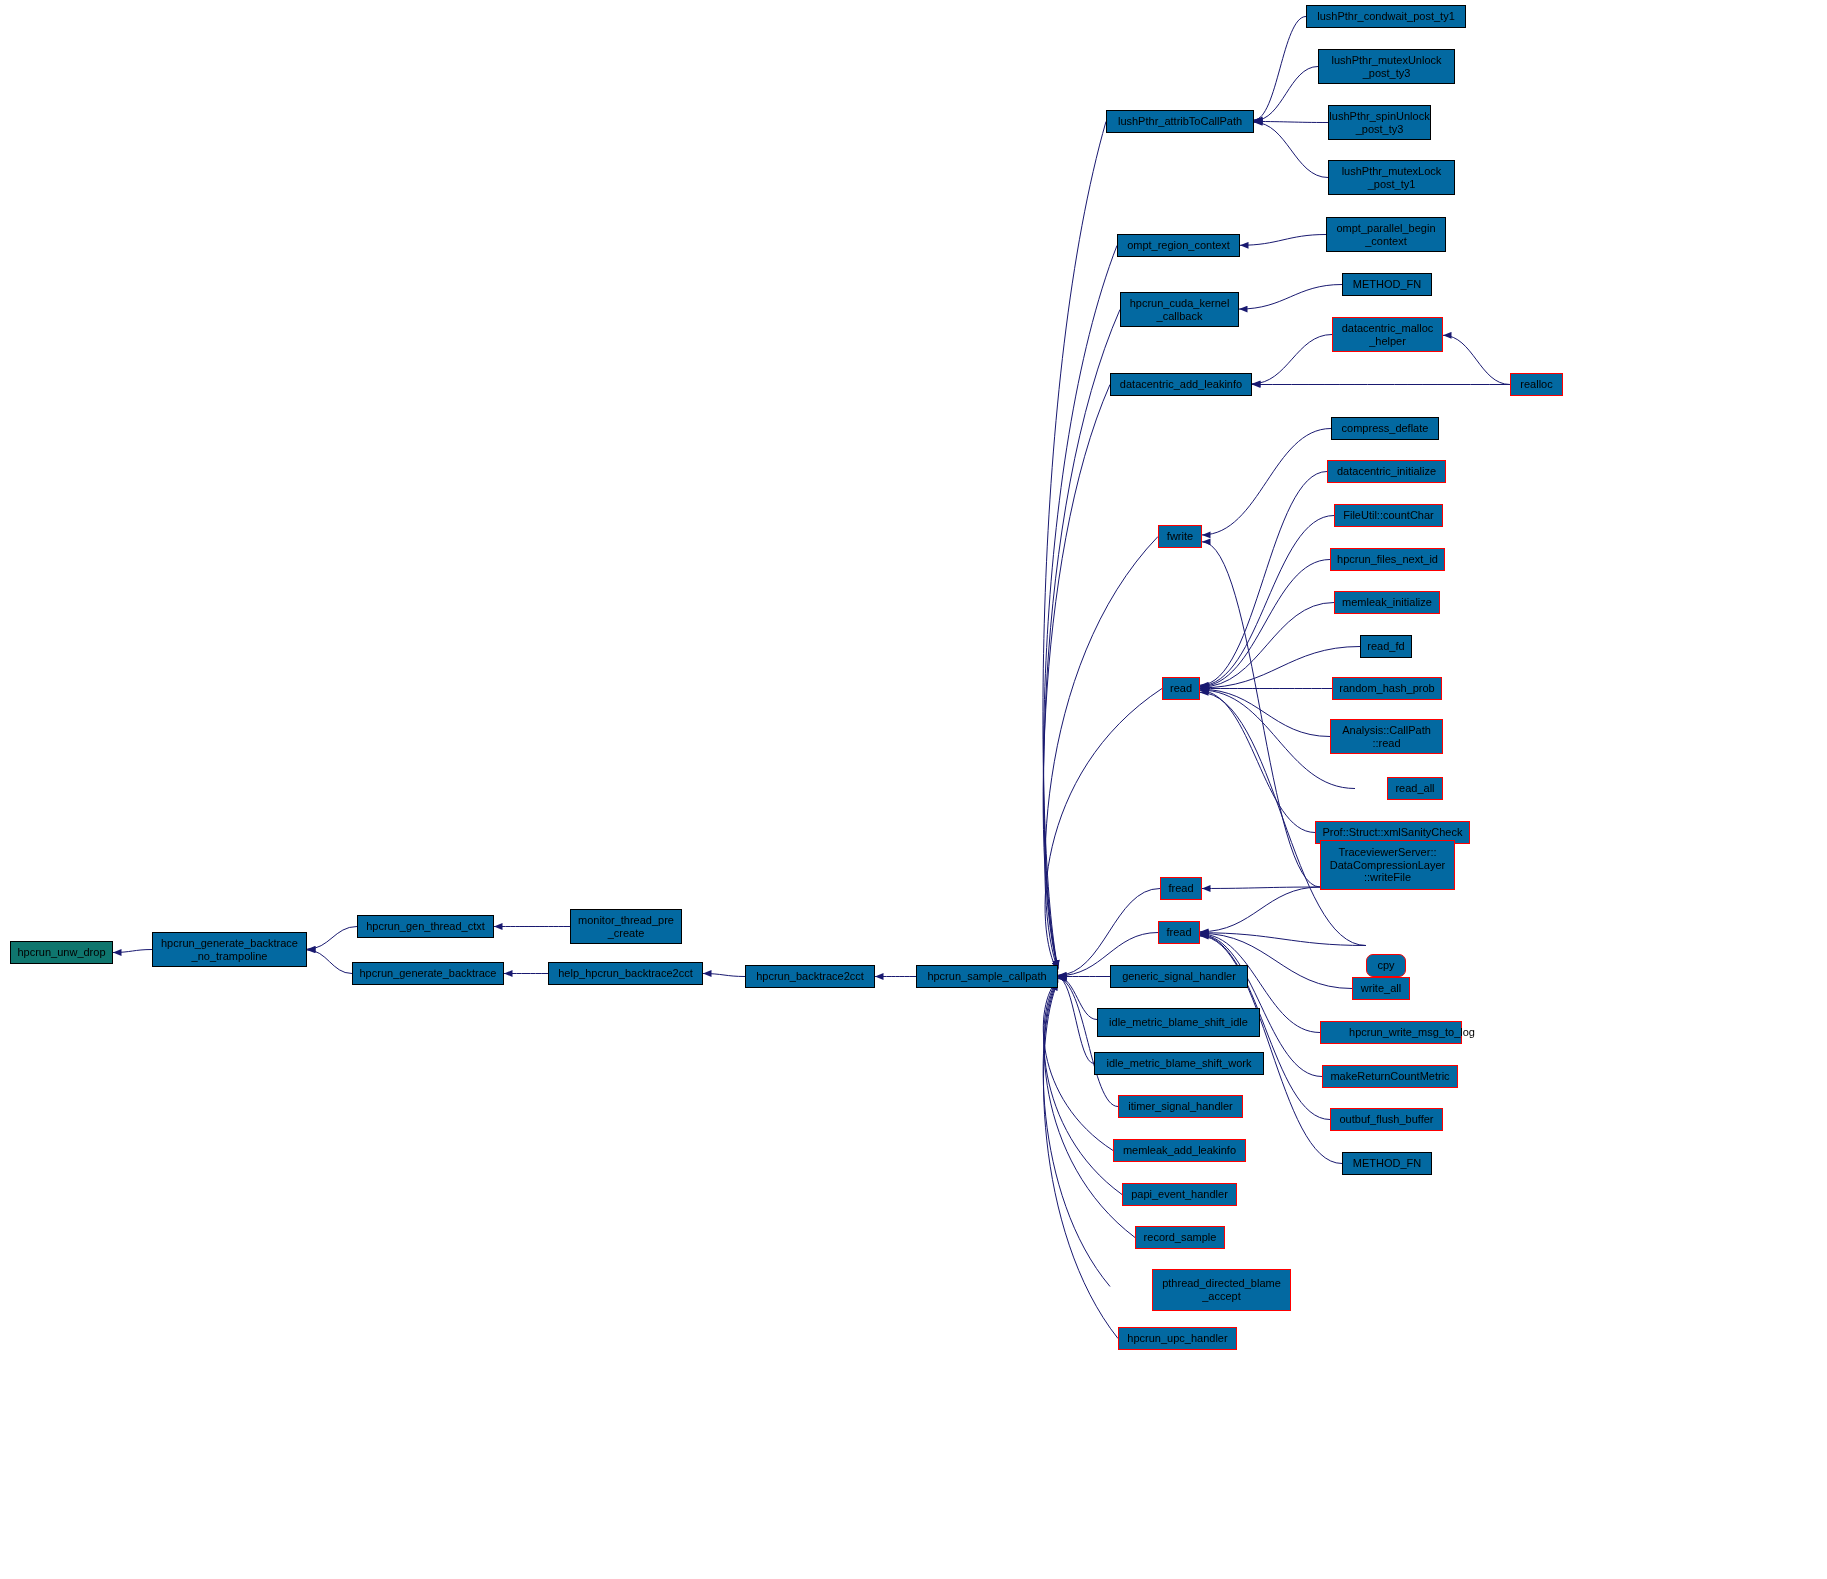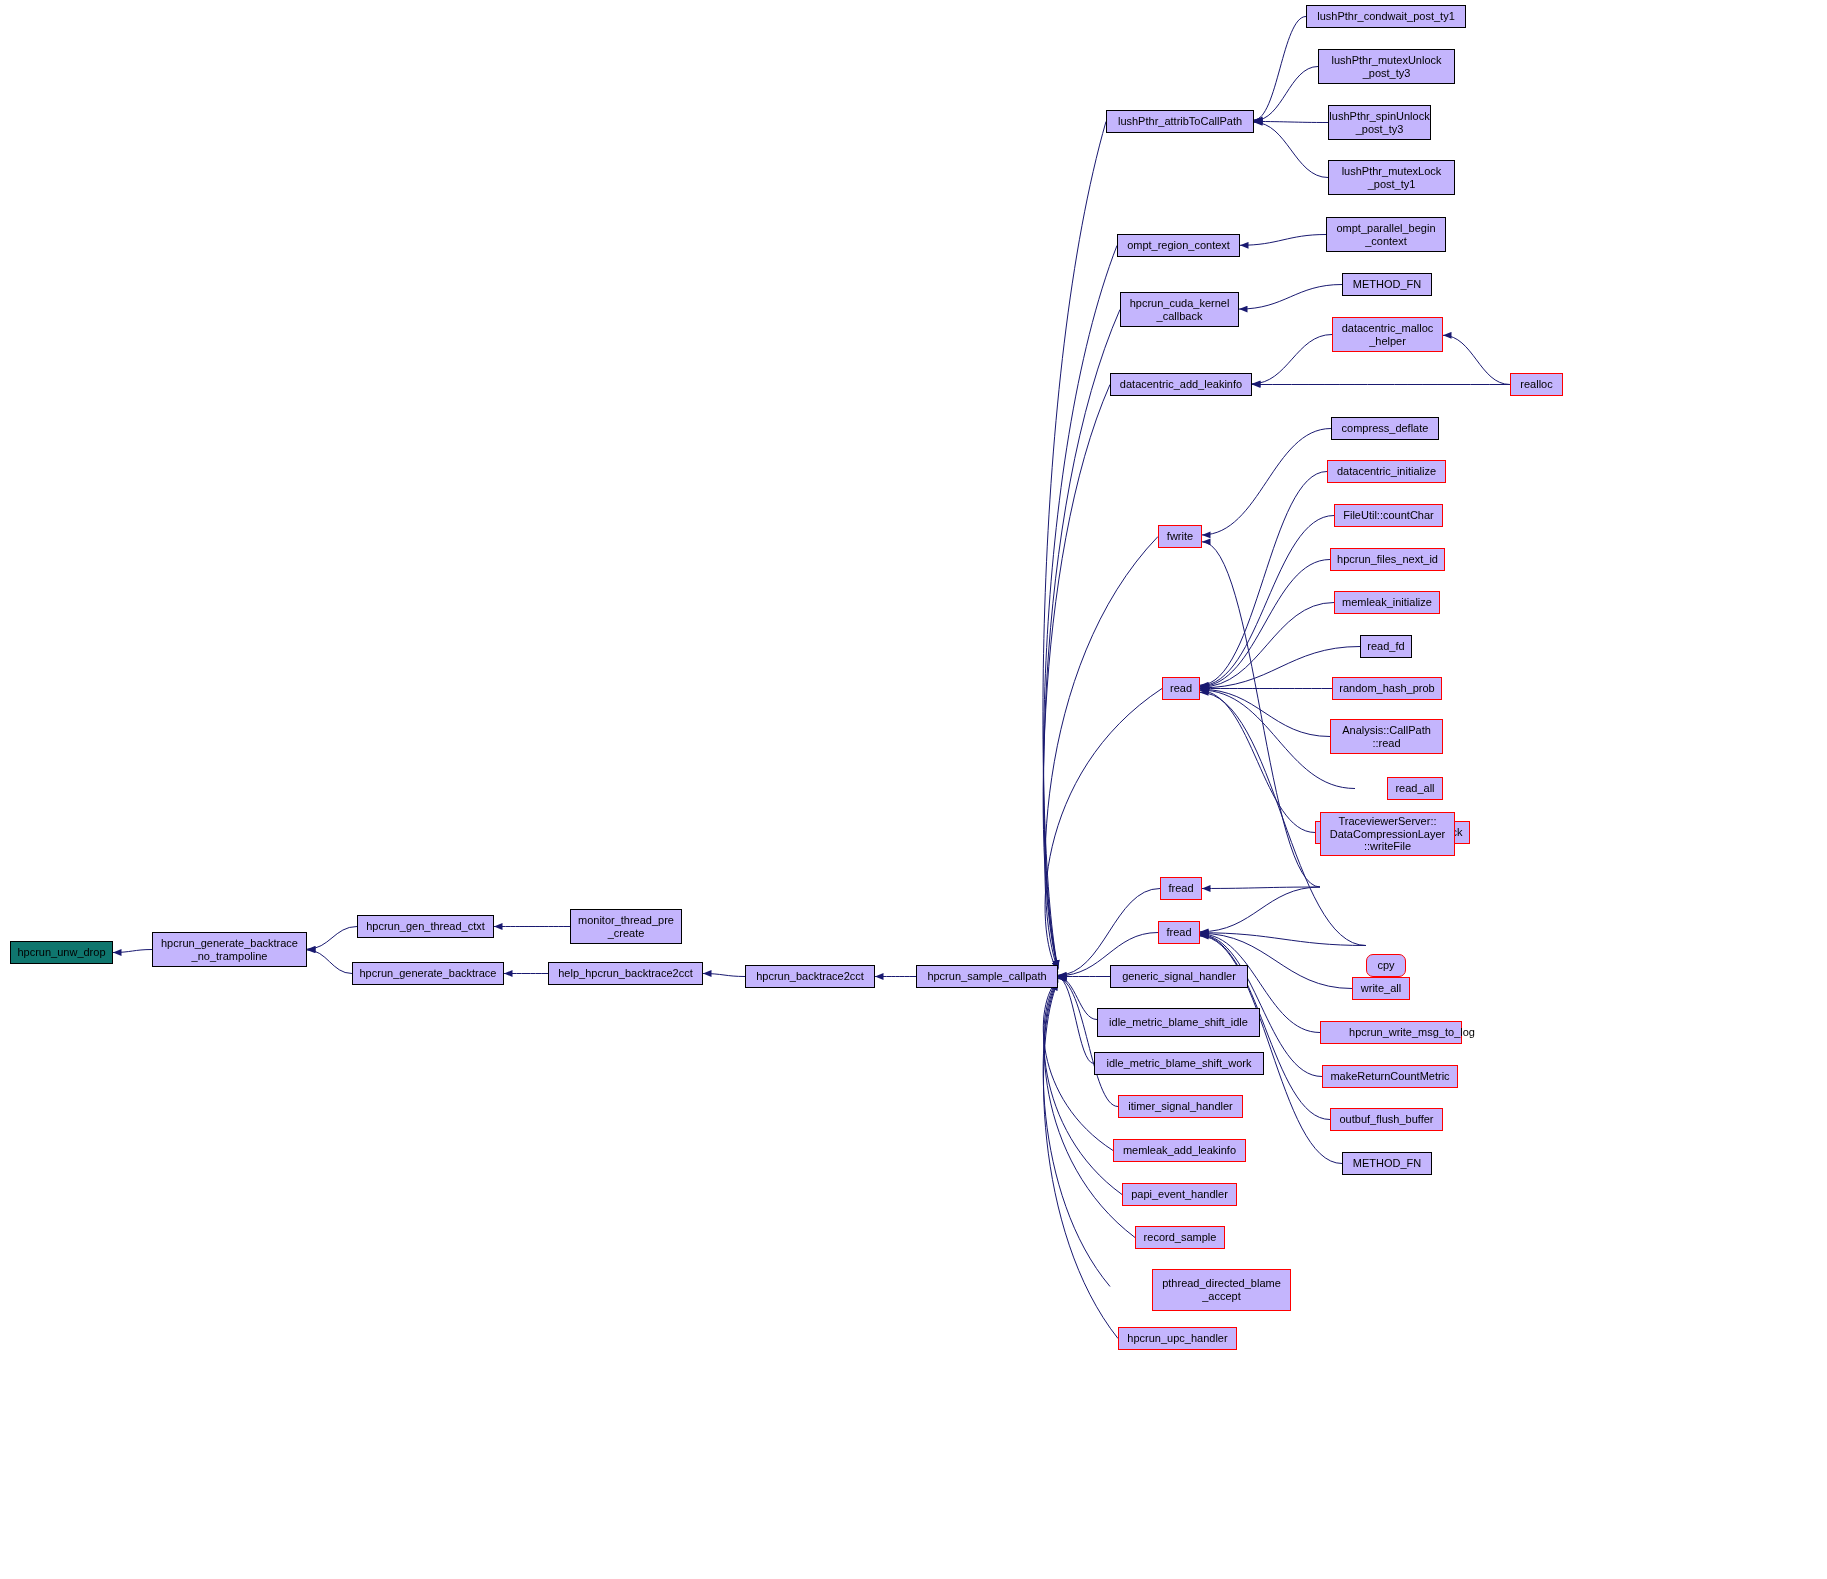--- a/index.html
+++ b/index.html
@@ -5,21 +5,21 @@
   html,body{margin:0;padding:0;background:#ffffff;}
   #canvas{position:relative;width:1827px;height:1579px;background:#ffffff;overflow:hidden;
           font-family:"Liberation Sans",sans-serif;}
   #edge-layer{position:absolute;left:0;top:0;width:1827px;height:1579px;}
   .edge{fill:none;stroke:#191970;stroke-width:1;}
   .node{
     position:absolute;box-sizing:border-box;
     display:flex;align-items:center;justify-content:center;
     text-align:center;white-space:pre-line;
     font:11px/1.18 "Liberation Sans",sans-serif;color:#000;
-    background:#c4b5fd;border:1px solid #000000;
+    background:#0369a1;border:1px solid #000000;
     padding:1px 2px;cursor:pointer;
   }
   .node.red{border-color:#ff0000;}
   .node.focus{background:#0f766e;}
 </style>
 </head>
 <body>
 
 <div id="canvas">
   <svg id="edge-layer" width="1827" height="1579" viewBox="0 0 1827 1579" xmlns="http://www.w3.org/2000/svg">
@@ -129,21 +129,21 @@
       <div class="node red" style="left: 1327px; top: 460px; width: 119px; height: 23px;">datacentric_initialize</div>
       <div class="node red" style="left: 1334px; top: 504px; width: 109px; height: 23px;">FileUtil::countChar</div>
       <div class="node red" style="left: 1330px; top: 548px; width: 115px; height: 23px;">hpcrun_files_next_id</div>
       <div class="node red" style="left: 1334px; top: 591px; width: 106px; height: 23px;">memleak_initialize</div>
       <div class="node" style="left: 1360px; top: 635px; width: 52px; height: 23px;">read_fd</div>
       <div class="node red" style="left: 1332px; top: 677px; width: 110px; height: 23px;">random_hash_prob</div>
       <div class="node red" style="left: 1330px; top: 719px; width: 113px; height: 35px;">Analysis::CallPath
 ::read</div>
       <div class="node red" style="left: 1387px; top: 777px; width: 56px; height: 23px;">read_all</div>
       <div class="node red" style="left: 1315px; top: 821px; width: 155px; height: 23px;">Prof::Struct::xmlSanityCheck</div>
-      <div class="node red" style="left: 1320px; top: 812px; width: 135px; height: 44px;">TraceviewerServer::
+      <div class="node red" style="left: 1320px; top: 840px; width: 135px; height: 50px;">TraceviewerServer::
 DataCompressionLayer
 ::writeFile</div>
       <div class="node red" style="left: 1366px; top: 954px; width: 40px; height: 23px; border-radius: 7px;">cpy</div>
       <div class="node red" style="left: 1352px; top: 977px; width: 58px; height: 23px;">write_all</div>
       <div class="node red" style="left: 1320px; top: 1021px; width: 142px; height: 23px; padding-left: 44px;">hpcrun_write_msg_to_log</div>
       <div class="node red" style="left: 1322px; top: 1065px; width: 136px; height: 23px;">makeReturnCountMetric</div>
       <div class="node red" style="left: 1330px; top: 1108px; width: 113px; height: 23px;">outbuf_flush_buffer</div>
       <div class="node" style="left: 1342px; top: 1152px; width: 90px; height: 23px;">METHOD_FN</div>
     </div>
 </div>

